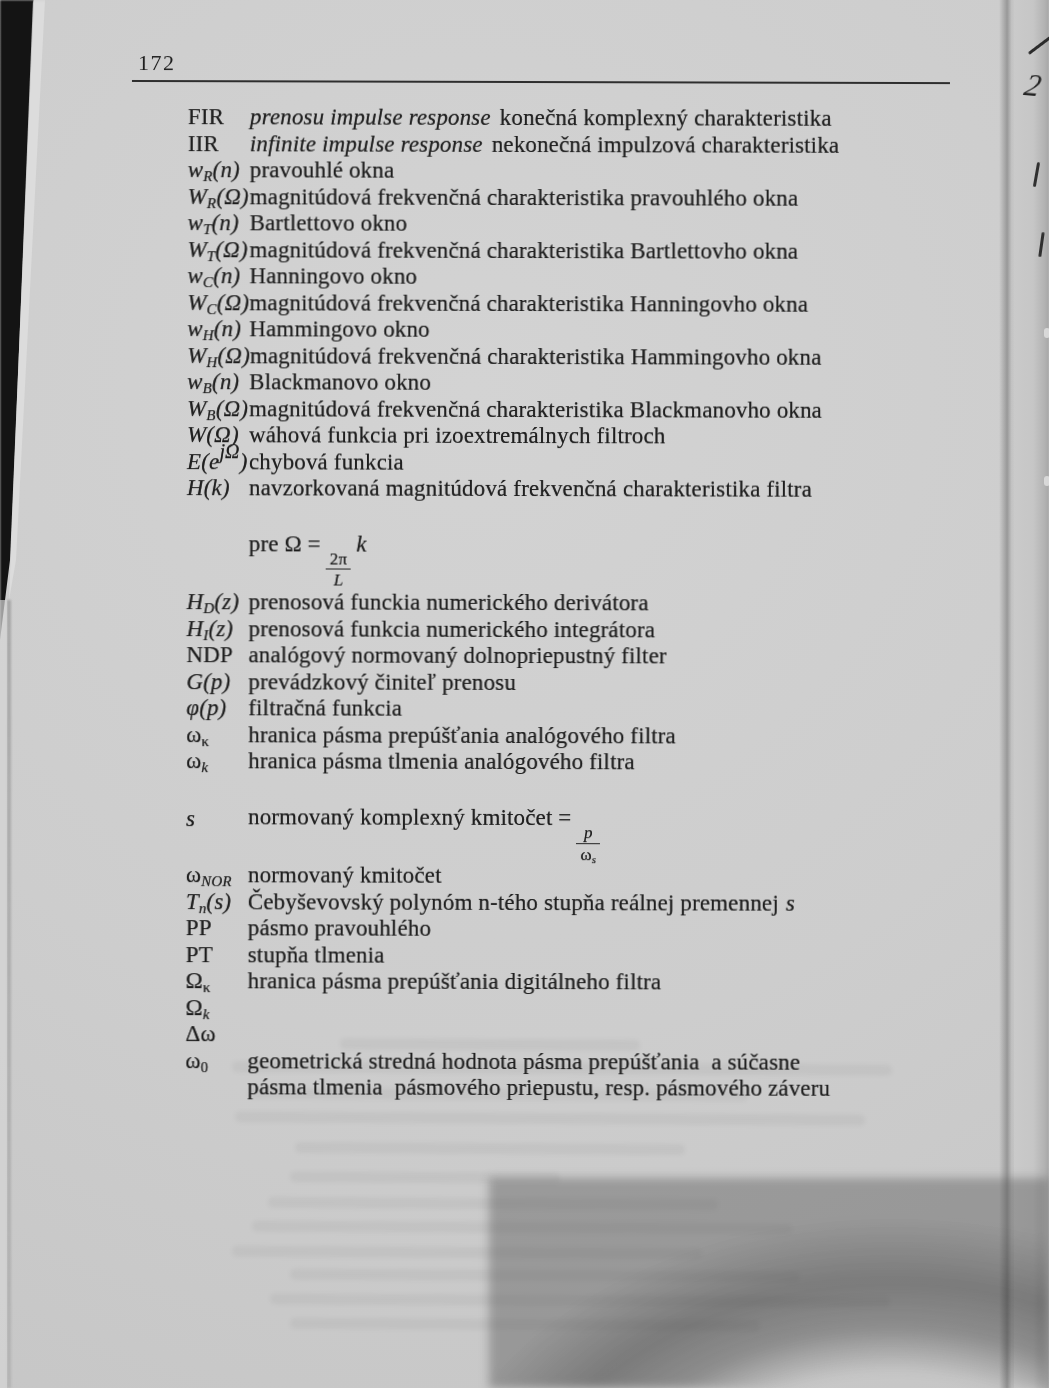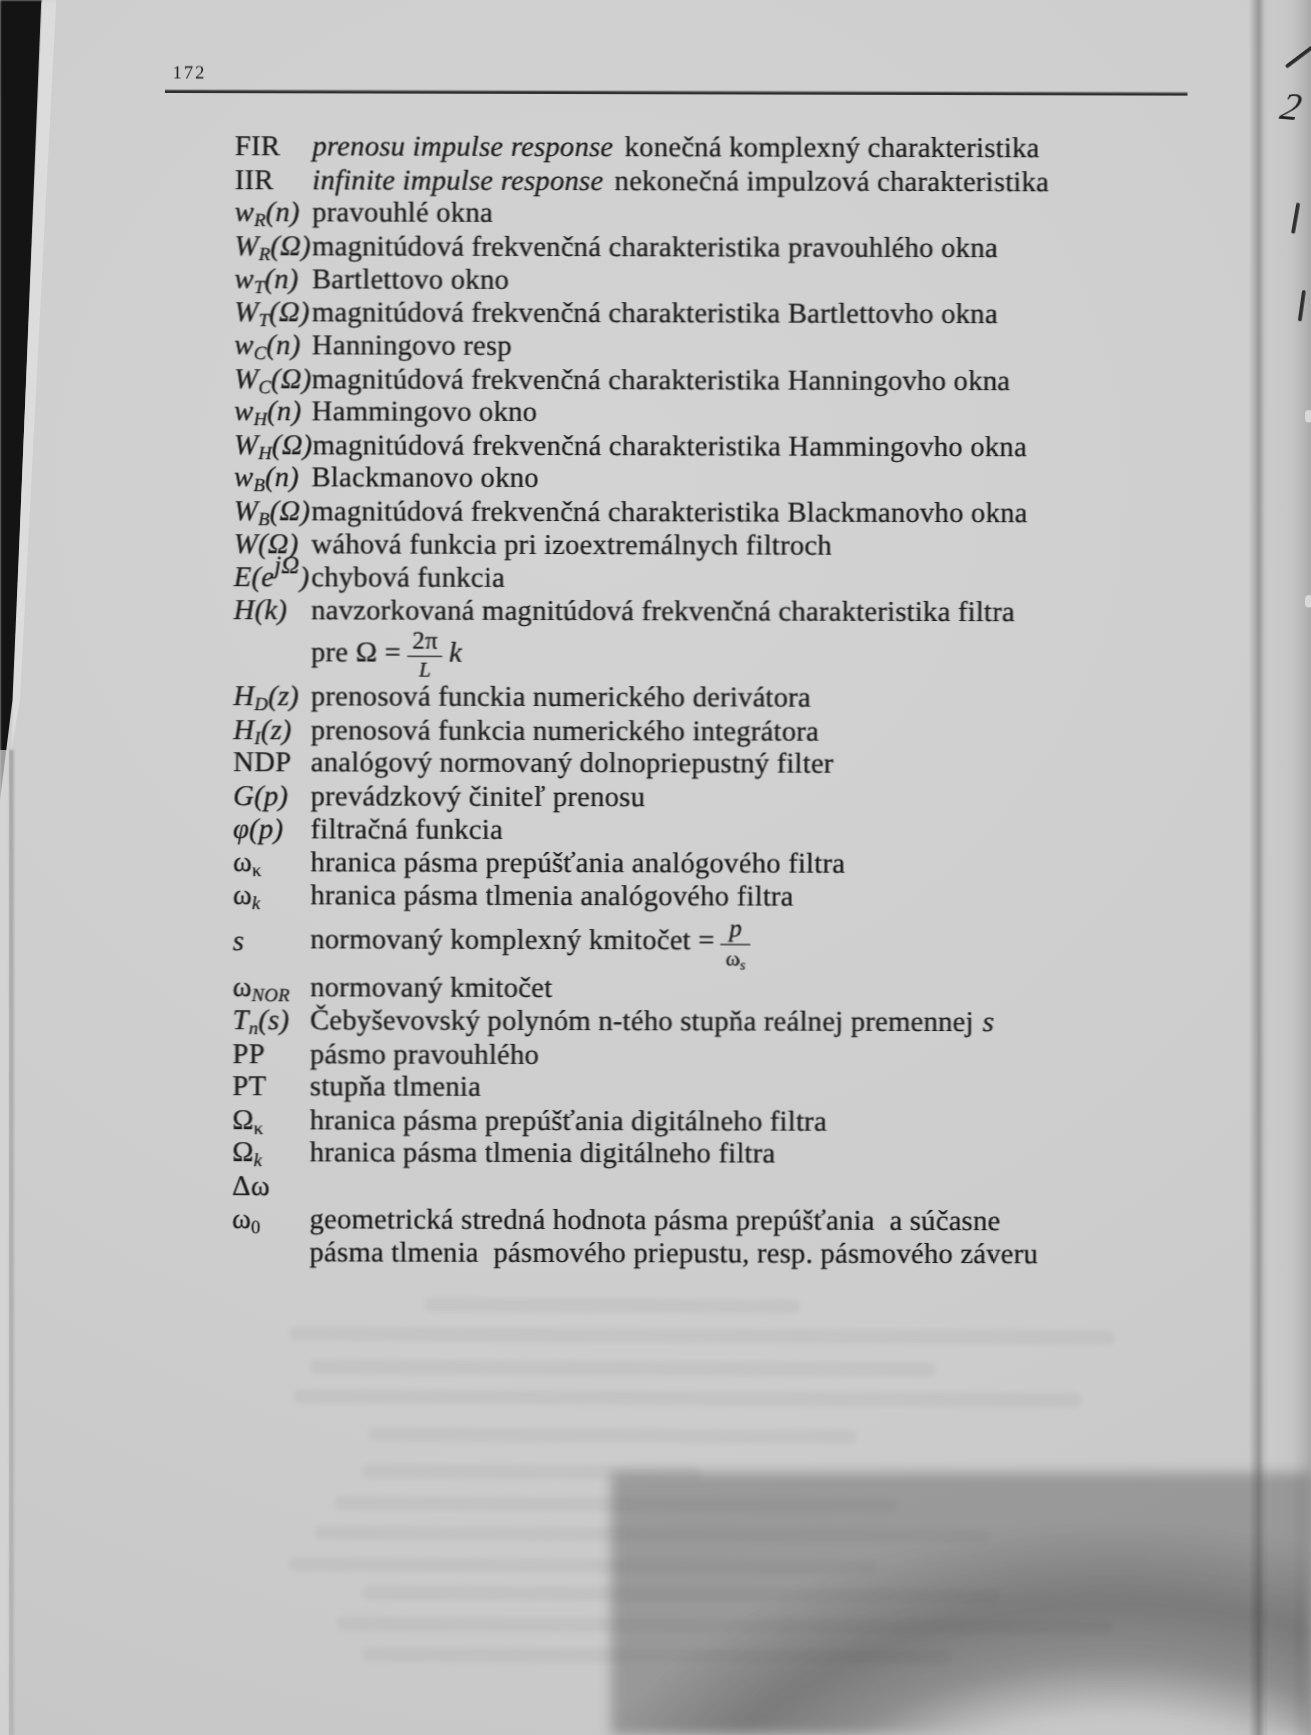--- a/index.html
+++ b/index.html
@@ -32,36 +32,36 @@
   .mark-num{position:absolute;left:1025px;top:68px;font-size:31px;font-style:italic;color:#232323;
         transform:rotate(5deg) skewX(-8deg);filter:blur(.3px);}
   .mark-stroke1{position:absolute;left:1035px;top:162px;width:3px;height:25px;background:#303030;
         transform:rotate(10deg);border-radius:2px;filter:blur(.4px);}
   .mark-stroke2{position:absolute;left:1040px;top:232px;width:3px;height:25px;background:#303030;
         transform:rotate(8deg);border-radius:2px;filter:blur(.4px);}
   
   .content{position:absolute;left:0;top:0;width:1010px;color:#1d1d1d;filter:blur(.3px);
         transform:rotate(.15deg);transform-origin:140px 70px;}
   .pageno-row{position:absolute;left:132px;top:50px;width:818px;border-bottom:2.2px solid #2e2e2e;padding-bottom:4px;}
-  .pageno-row span{font-size:15px;letter-spacing:1.5px;padding-left:6px;}
+  .pageno-row span{font-size:22px;letter-spacing:1.5px;padding-left:6px;}
   .list{position:absolute;left:188px;top:104px;width:810px;font-size:23px;letter-spacing:.15px;}
   .row{display:flex;align-items:baseline;min-height:26.5px;
         text-shadow:0 0 .6px rgba(25,25,25,.65);}
   .sym{flex:0 0 auto;min-width:62px;white-space:pre;}
   .sym i{font-style:italic;}
   .desc{white-space:pre;}
   .desc .di:not(:empty){margin-right:9px;font-style:italic;}
   .desc .dtail:not(:empty){margin-left:7px;font-style:italic;}
   sub{font-size:15px;vertical-align:-0.28em;line-height:0;}
   sup{font-size:20px;vertical-align:0.55em;line-height:0;}
   .row.tall{align-items:center;min-height:47px;}
   .row.cont{min-height:37px;align-items:center;}
   .indent{display:inline-block;width:62px;flex:0 0 auto;}
   .frac{display:inline-block;text-align:center;vertical-align:middle;margin:0 5px;line-height:0;}
-  .frac .fn{display:block;font-size:20px;line-height:1.05;padding:0 4px 1px;}
+  .frac .fn{display:block;font-size:17px;line-height:1.05;padding:0 4px 1px;margin-top:48px;}
   .frac .fd{display:block;font-size:17px;line-height:1.05;border-top:1.7px solid #222;padding:2px 4px 0;}
   .frac .fd sub{font-size:11px;}
   .it{font-style:italic;}
 </style>
 </head>
 <body>
 
 <div class="scan">
   <div class="paper"></div>
 
@@ -106,21 +106,21 @@
       <div class="row">
         <span class="sym"><i>w</i><sub><i>T</i></sub><i>(n)</i></span>
         <span class="desc"><span>Bartlettovo okno</span></span>
       </div>
       <div class="row">
         <span class="sym"><i>W</i><sub><i>T</i></sub><i>(Ω)</i></span>
         <span class="desc"><span>magnitúdová frekvenčná charakteristika Bartlettovho okna</span></span>
       </div>
       <div class="row">
         <span class="sym"><i>w</i><sub><i>C</i></sub><i>(n)</i></span>
-        <span class="desc"><span>Hanningovo resp</span></span>
+        <span class="desc"><span>Hanningovo okno</span></span>
       </div>
       <div class="row">
         <span class="sym"><i>W</i><sub><i>C</i></sub><i>(Ω)</i></span>
         <span class="desc"><span>magnitúdová frekvenčná charakteristika Hanningovho okna</span></span>
       </div>
       <div class="row">
         <span class="sym"><i>w</i><sub><i>H</i></sub><i>(n)</i></span>
         <span class="desc"><span>Hammingovo okno</span></span>
       </div>
       <div class="row">
@@ -198,21 +198,20 @@
       <div class="row">
         <span class="sym"><span>PT</span></span>
         <span class="desc"><span>stupňa tlmenia</span></span>
       </div>
       <div class="row">
         <span class="sym"><span>Ω</span><sub><span>κ</span></sub></span>
         <span class="desc"><span>hranica pásma prepúšťania digitálneho filtra</span></span>
       </div>
       <div class="row">
         <span class="sym"><span>Ω</span><sub><i>k</i></sub></span>
-        <span class="desc"><span>hranica pásma tlmenia digitálneho filtra</span></span>
       </div>
       <div class="row">
         <span class="sym"><span>Δω</span></span>
       </div>
       <div class="row">
         <span class="sym"><span>ω</span><sub><span>0</span></sub></span>
         <span class="desc"><span>geometrická stredná hodnota pásma prepúšťania  a súčasne</span></span>
       </div>
       <div class="row">
         <span class="indent"></span>

